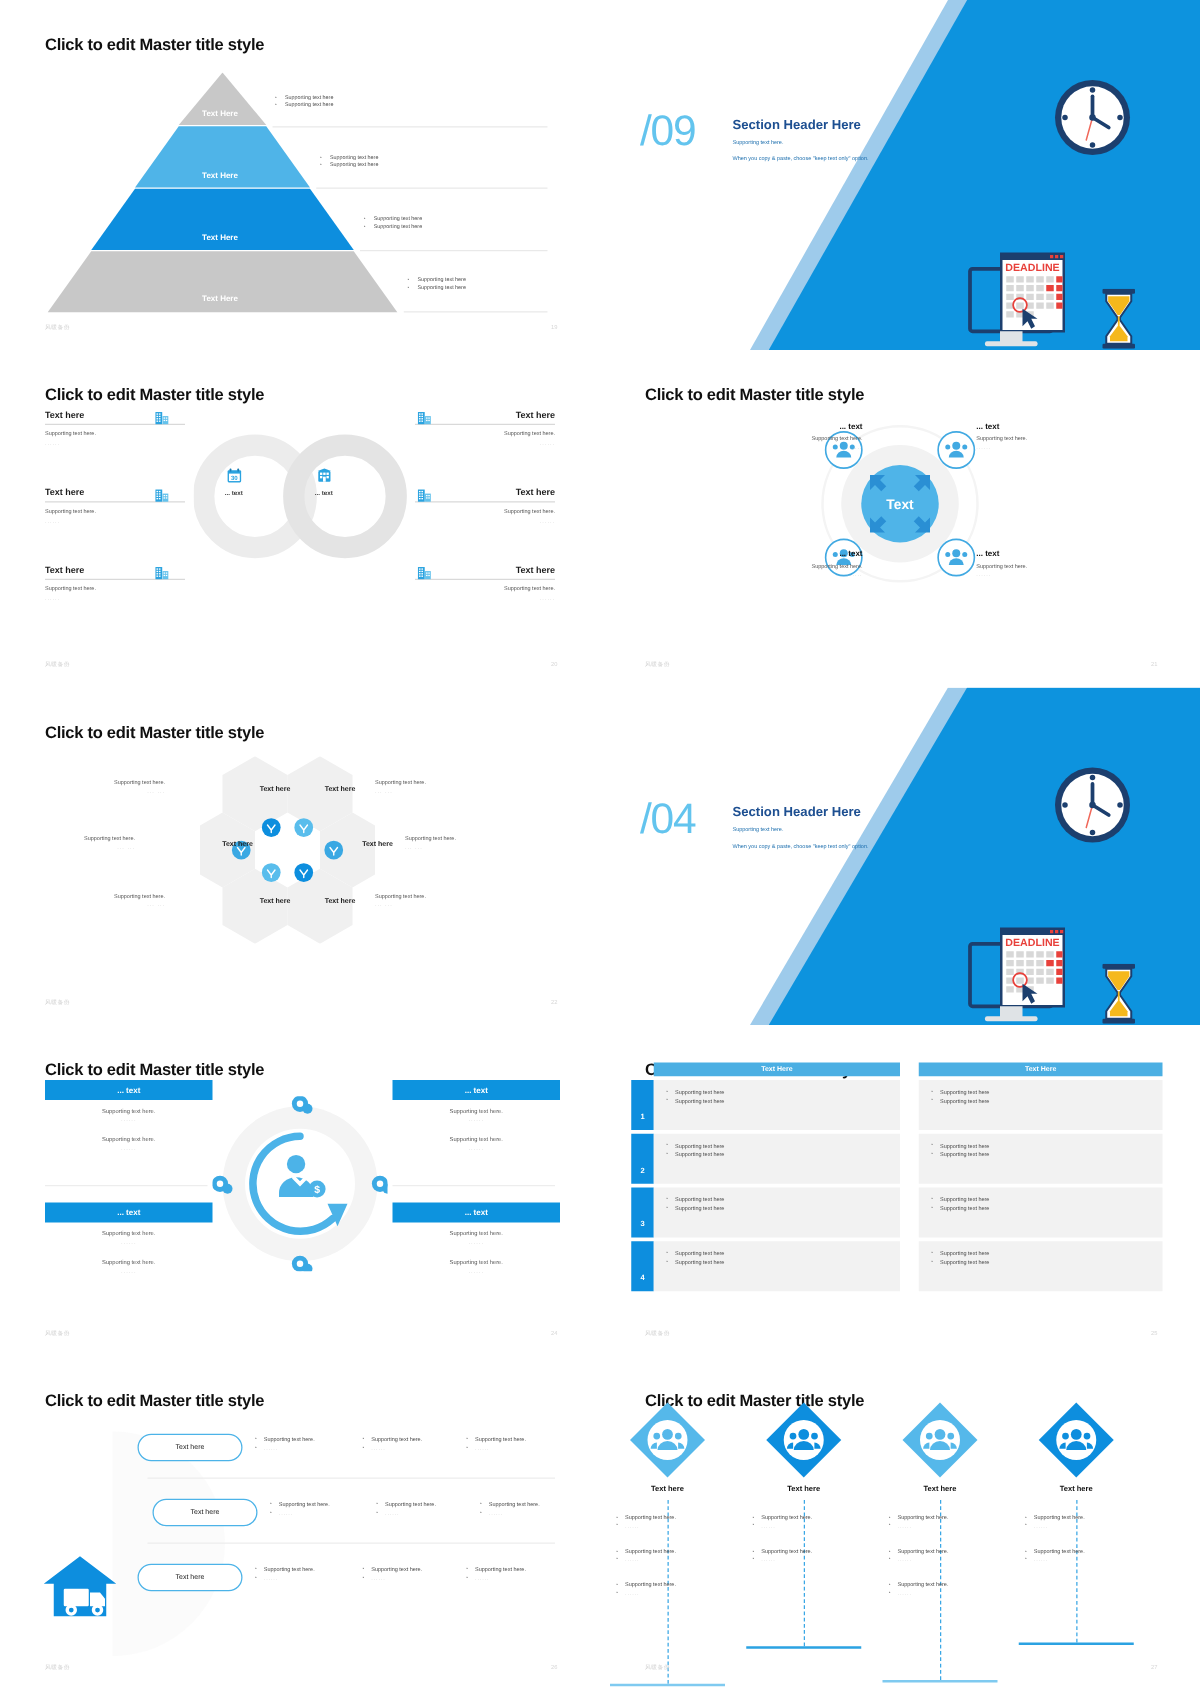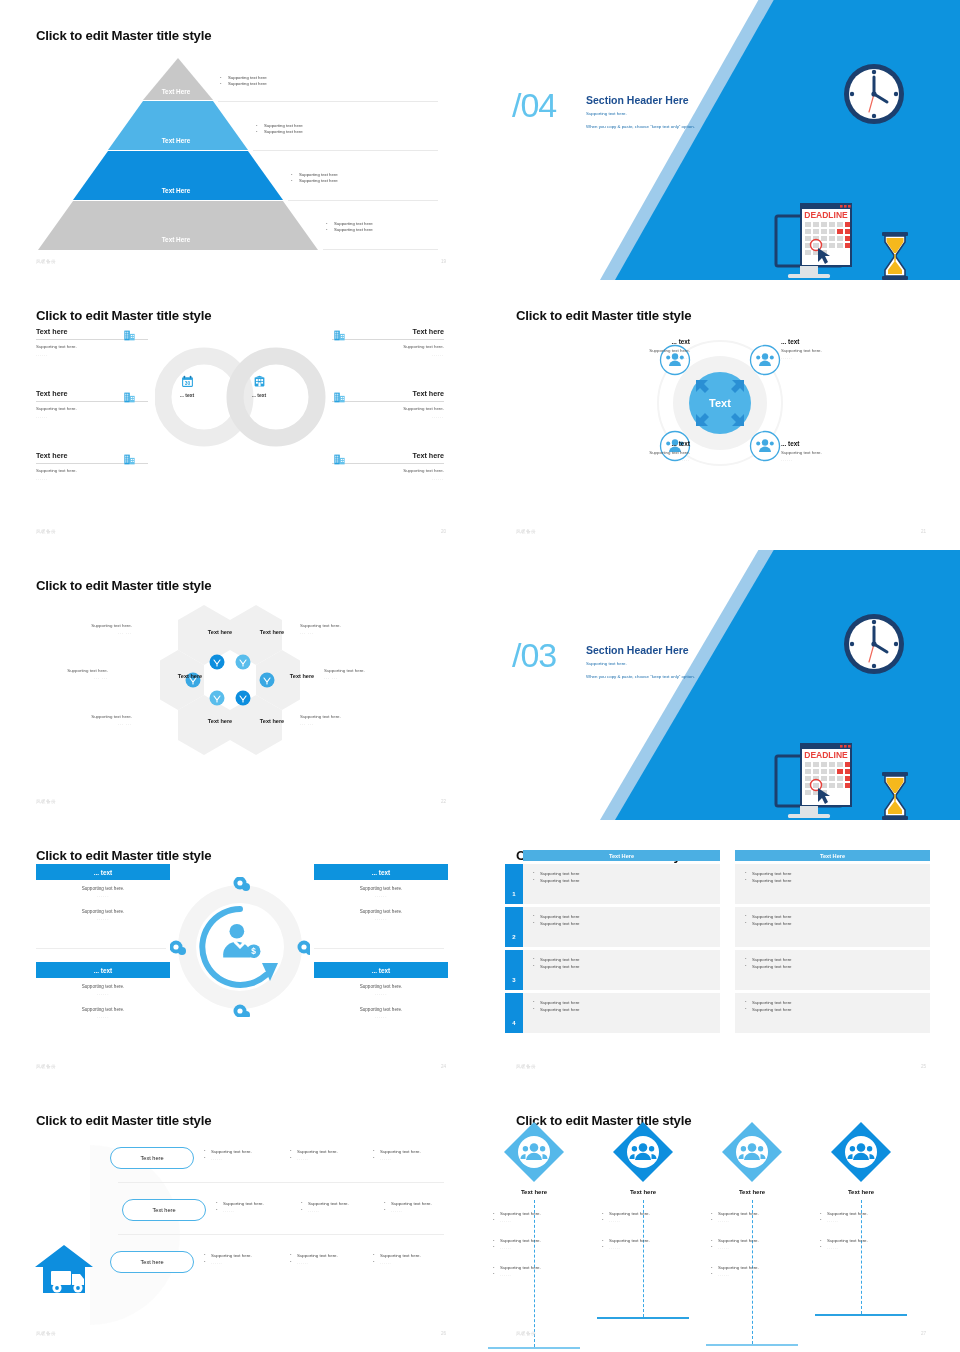--- a/index.html
+++ b/index.html
@@ -226,21 +226,21 @@
     <div class="s-footer">风暖备份</div>
     <div class="s-pageno">19</div>
   </div>
 
   <div class="slide">
     <div class="sec-bg">
       <div class="sec-shape-lt"></div>
       <div class="sec-shape-main"></div>
     </div>
 
-    <div class="sec-num">/04</div>
+    <div class="sec-num">/09</div>
     <div class="sec-head">Section Header Here</div>
     <div class="sec-sub1">Supporting text here.</div>
     <div class="sec-sub2">When you copy &amp; paste, choose "keep text only" option.</div>
 
     <div class="clock-wrap">
       <svg width="64" height="64" viewBox="0 0 64 64">
         <circle cx="32" cy="32" r="30" fill="#1c3f6e"></circle>
         <circle cx="32" cy="32" r="25" fill="#ffffff"></circle>
         <circle cx="32" cy="10" r="2.2" fill="#1c3f6e"></circle>
         <circle cx="32" cy="54" r="2.2" fill="#1c3f6e"></circle>
@@ -641,21 +641,21 @@
     <div class="s-footer">风暖备份</div>
     <div class="s-pageno">22</div>
   </div>
 
   <div class="slide">
     <div class="sec-bg">
       <div class="sec-shape-lt"></div>
       <div class="sec-shape-main"></div>
     </div>
 
-    <div class="sec-num">/03</div>
+    <div class="sec-num">/04</div>
     <div class="sec-head">Section Header Here</div>
     <div class="sec-sub1">Supporting text here.</div>
     <div class="sec-sub2">When you copy &amp; paste, choose "keep text only" option.</div>
 
     <div class="clock-wrap">
       <svg width="64" height="64" viewBox="0 0 64 64">
         <circle cx="32" cy="32" r="30" fill="#1c3f6e"></circle>
         <circle cx="32" cy="32" r="25" fill="#ffffff"></circle>
         <circle cx="32" cy="10" r="2.2" fill="#1c3f6e"></circle>
         <circle cx="32" cy="54" r="2.2" fill="#1c3f6e"></circle>

